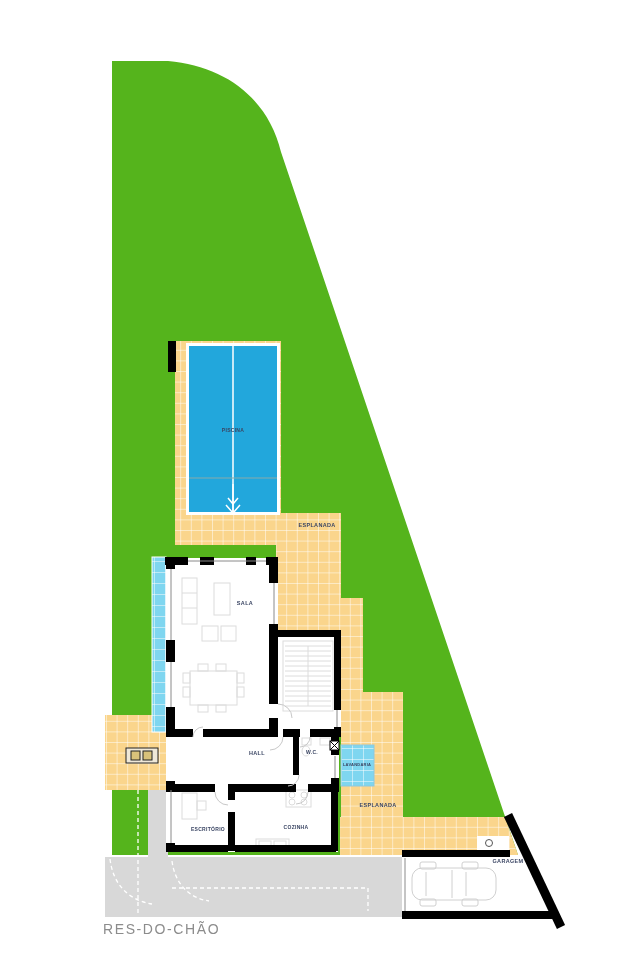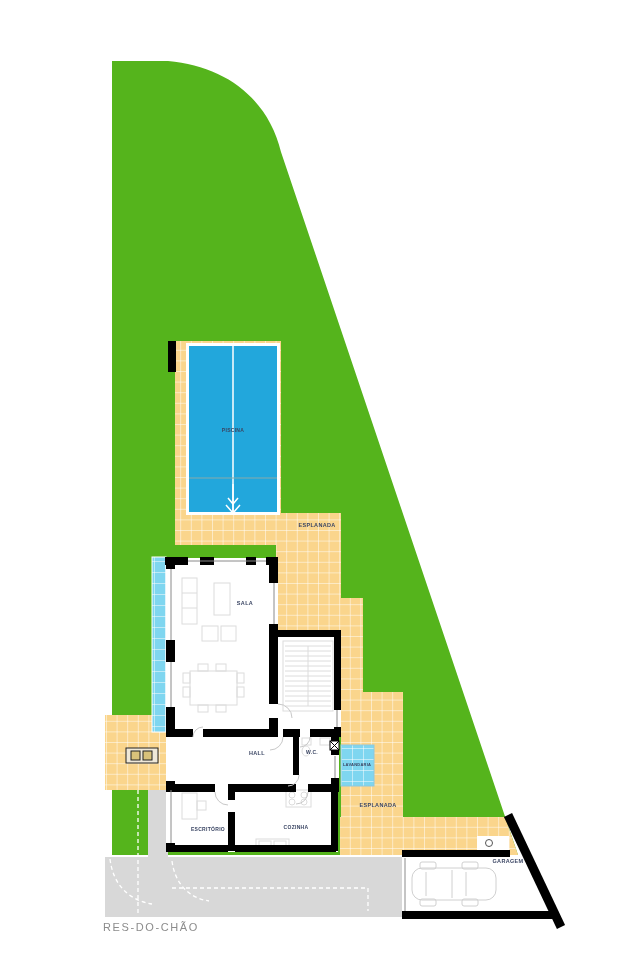--- a/index.html
+++ b/index.html
@@ -2,21 +2,21 @@
 <html style="--c-label: #3A4563; --c-title: #8C8C8C;"><head>
 <meta charset="utf-8">
 <style>
   html,body{margin:0;padding:0;background:#fff;}
   #page{position:relative;width:640px;height:960px;background:#fff;overflow:hidden;
         font-family:"Liberation Sans",sans-serif;}
   #plan-svg{position:absolute;left:0;top:0;}
   .lbl{position:absolute;white-space:nowrap;font-size:10px;letter-spacing:.6px;
        color:var(--c-label,#3a4563);transform:translate(-50%,-50%) scale(var(--s,.55));
        font-weight:bold;}
-  #plan-title{position:absolute;left:103px;top:921px;font-size:11px;letter-spacing:1.6px;
+  #plan-title{position:absolute;left:103px;top:921px;font-size:14px;letter-spacing:1.6px;
        color:var(--c-title,#8c8c8c);}
 </style>
 </head>
 <body>
 
 <div id="page">
 <svg id="plan-svg" width="640" height="960" viewBox="0 0 640 960">
   <defs>
     <pattern id="tileP" width="10.6" height="10.6" patternUnits="userSpaceOnUse">
       <rect width="10.6" height="10.6" fill="#FAD58C"></rect>

